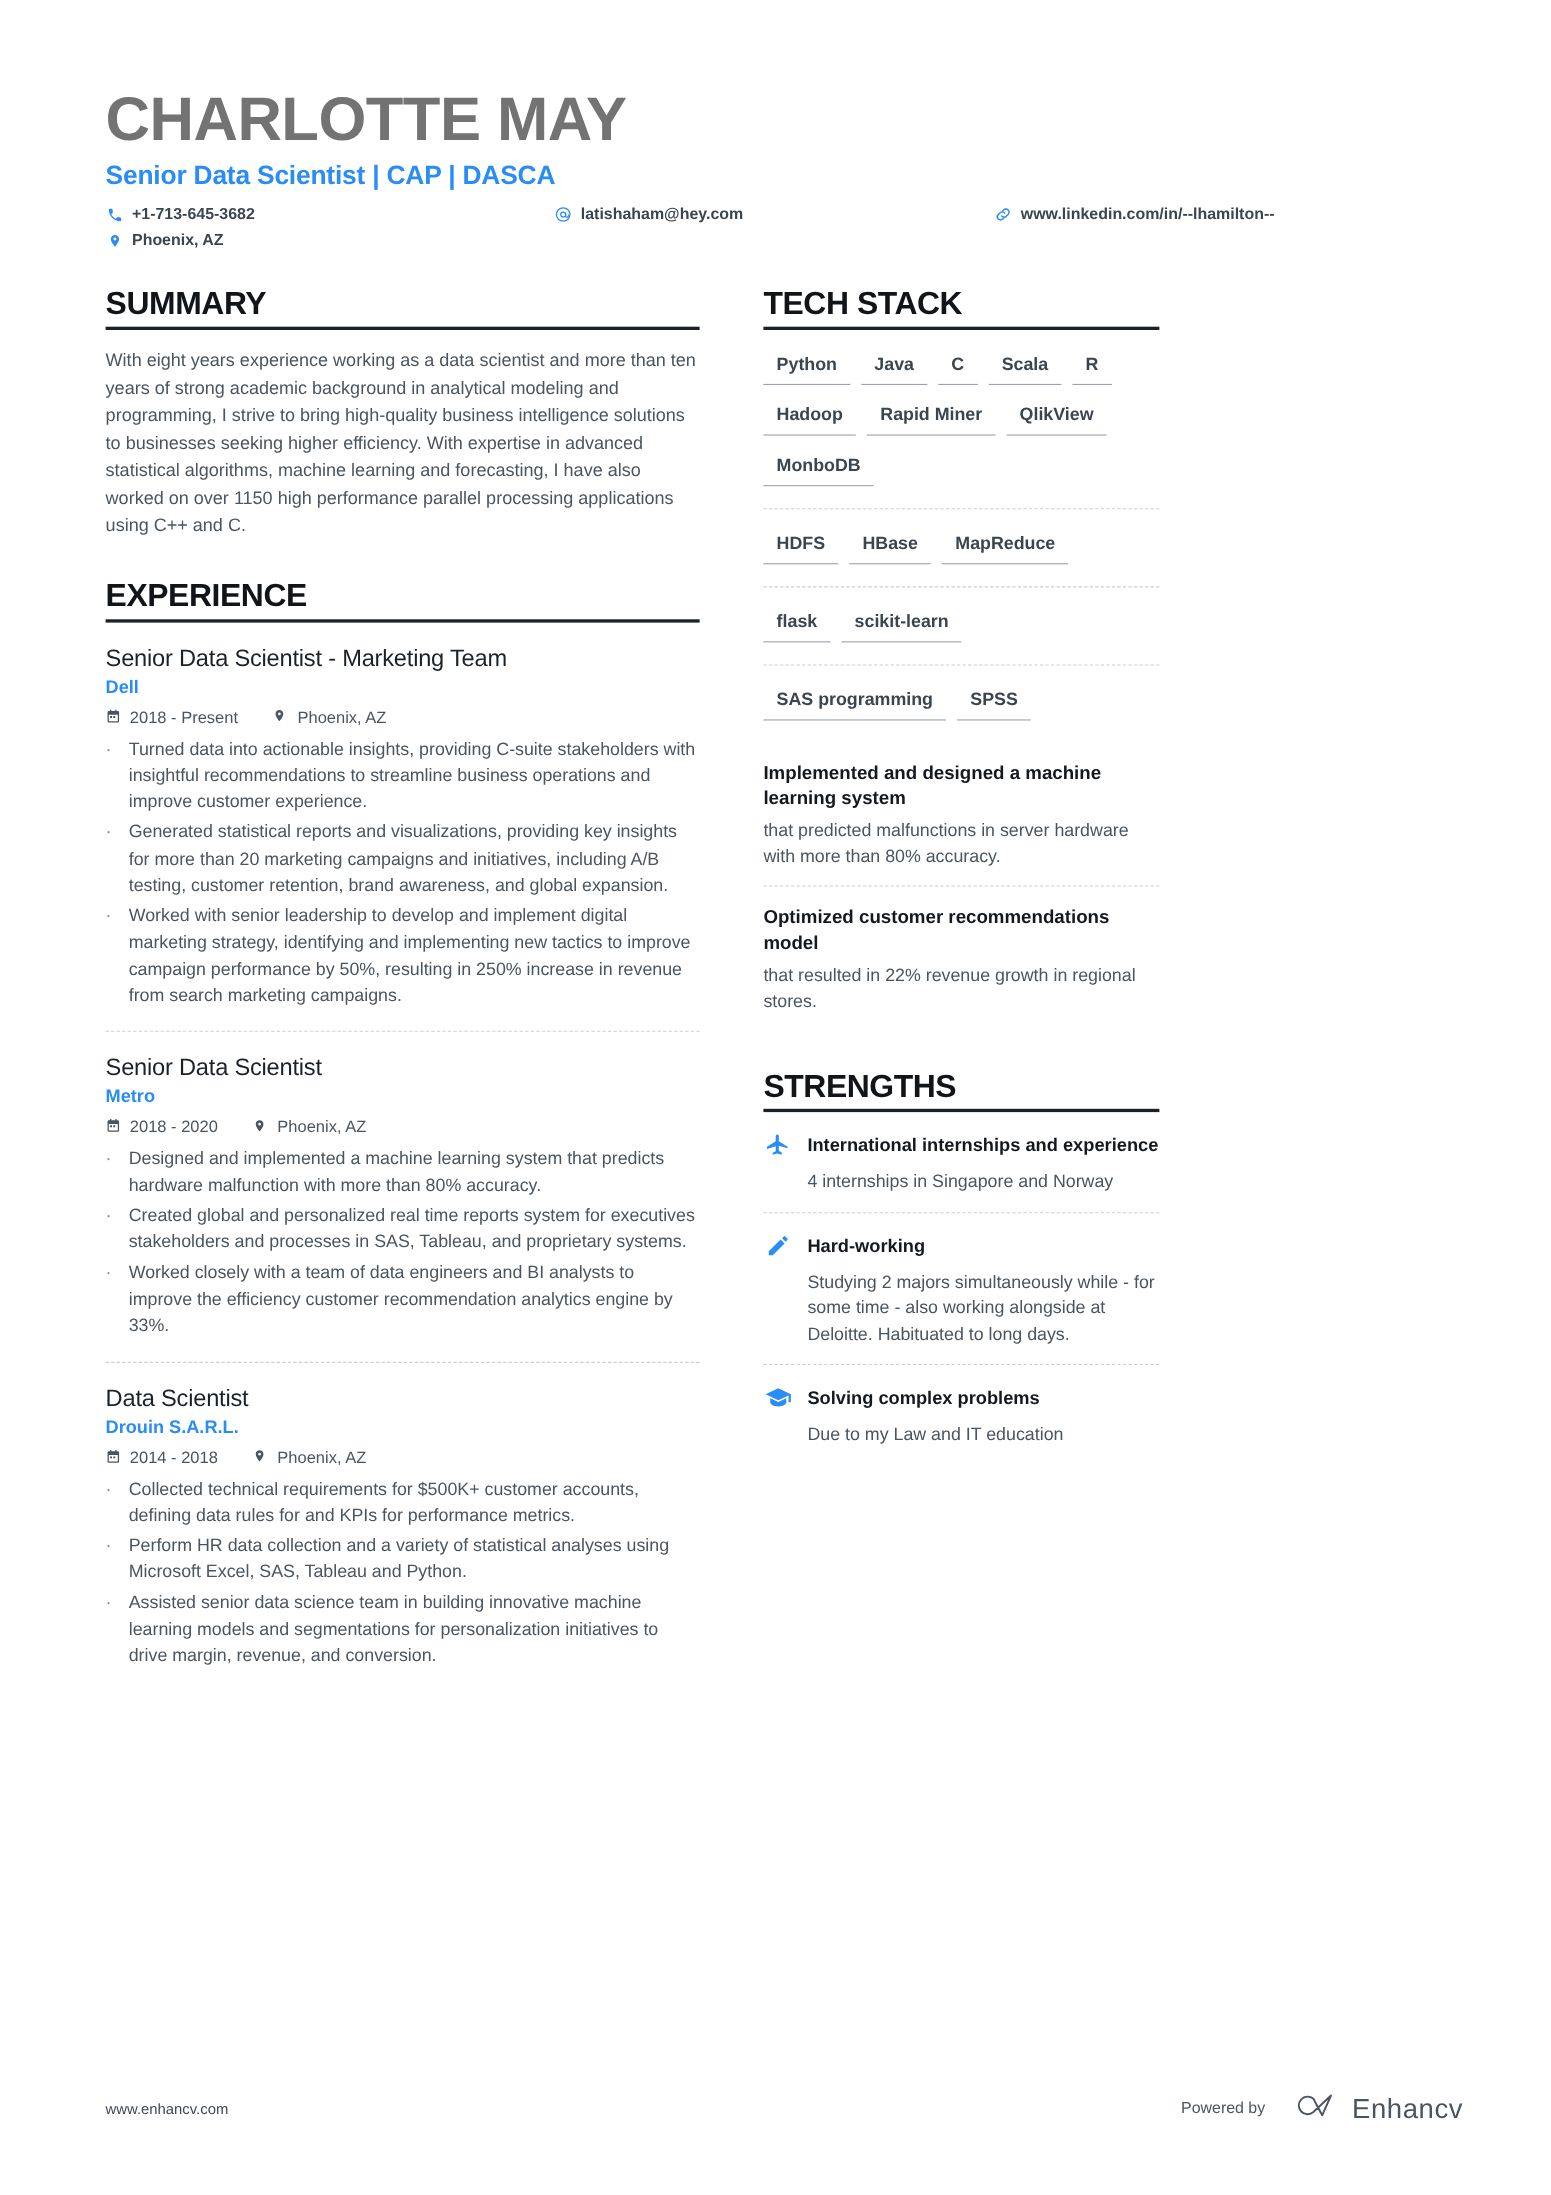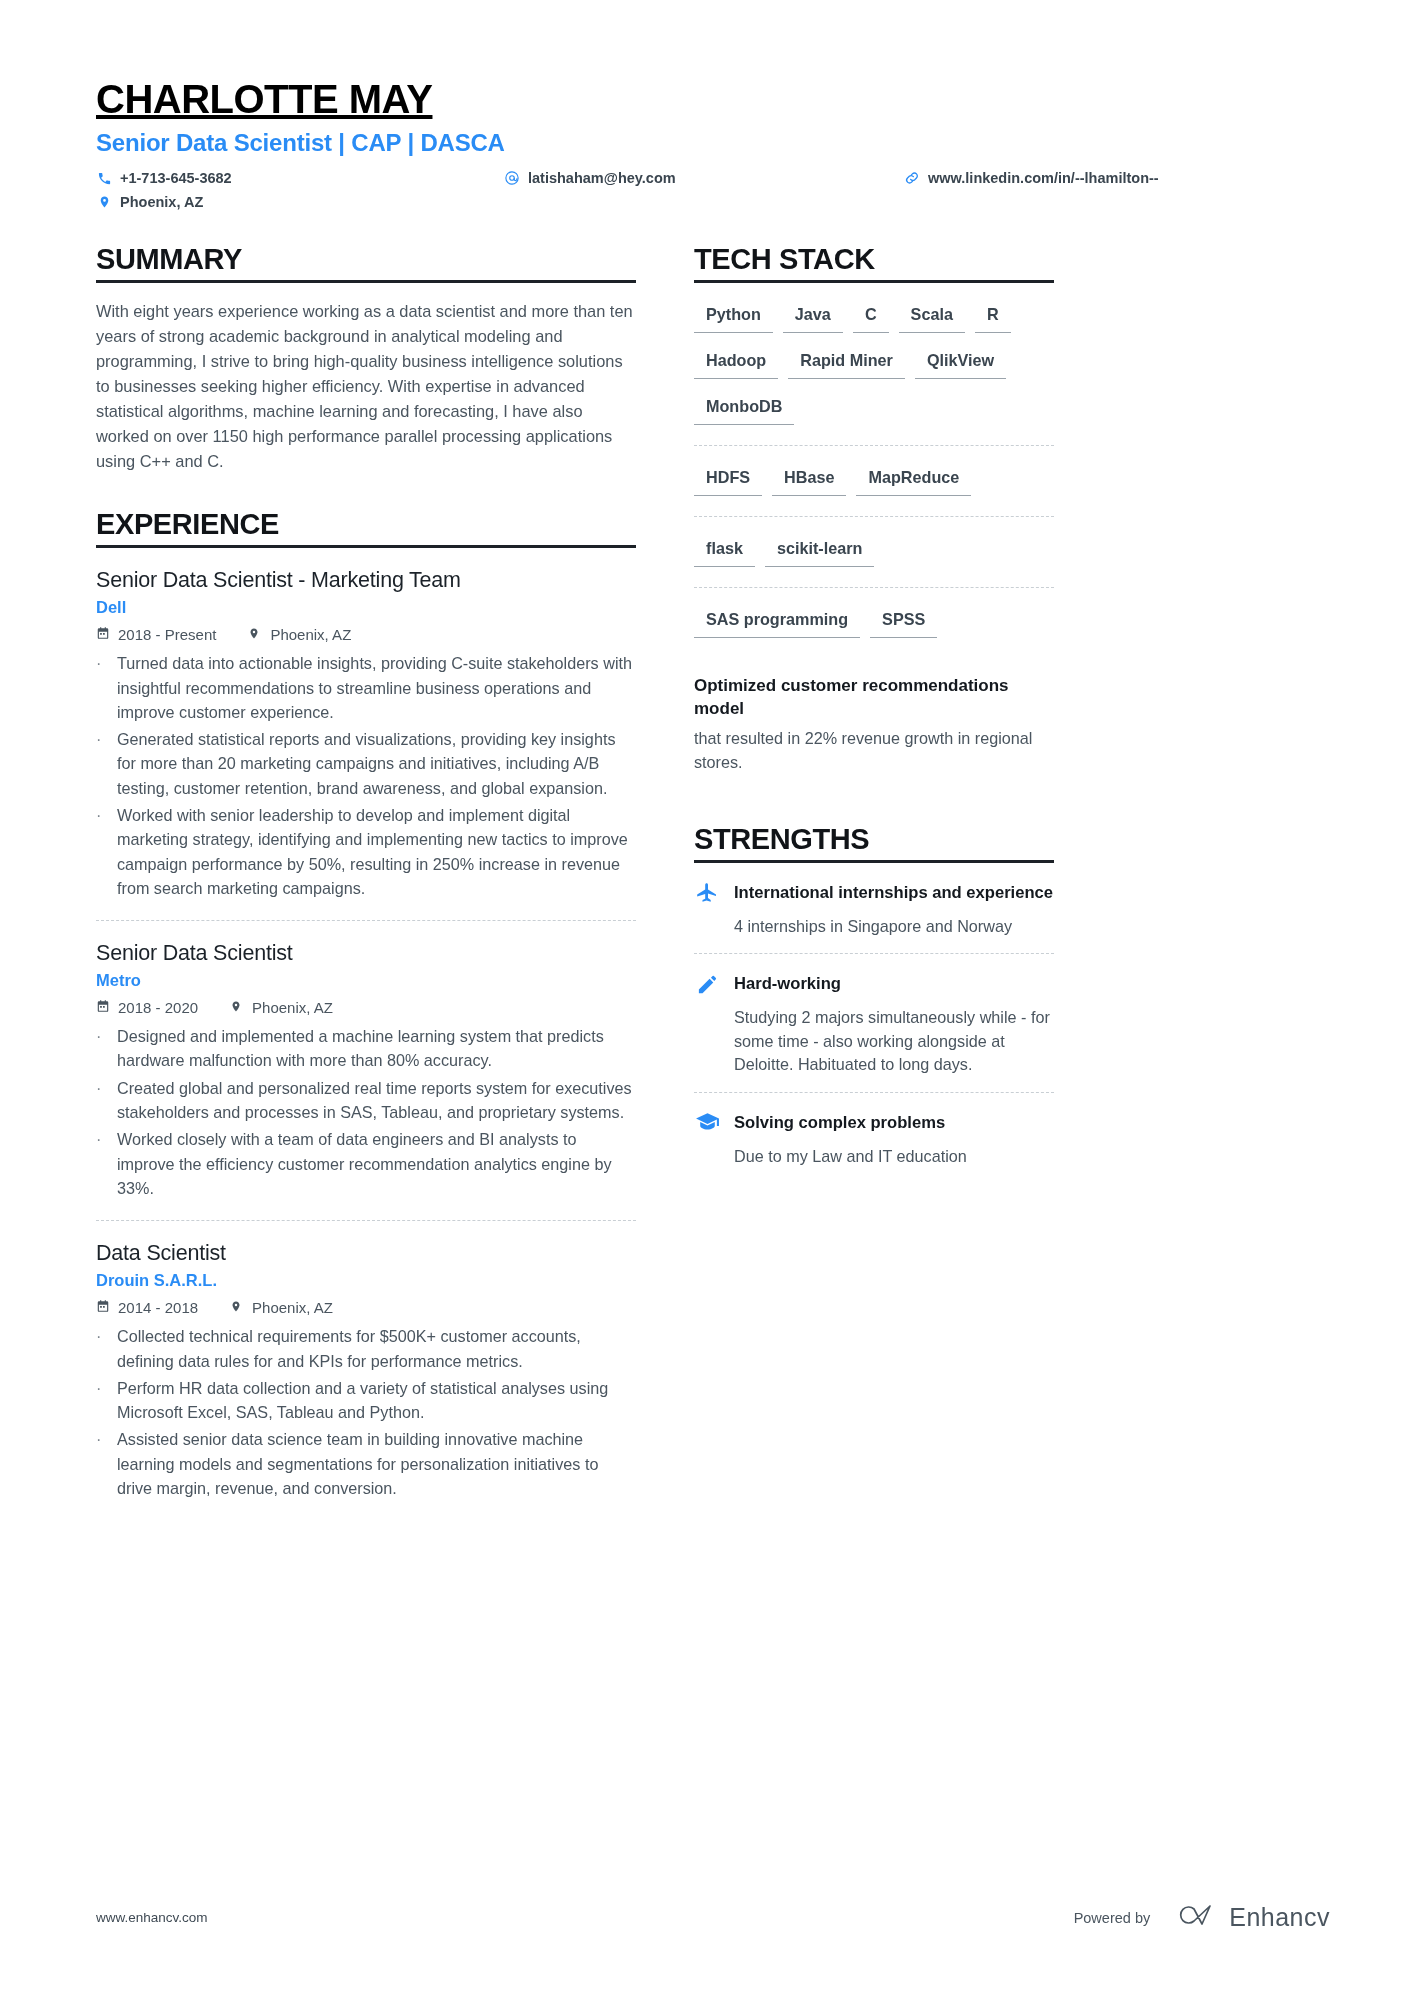--- a/index.html
+++ b/index.html
@@ -14,26 +14,25 @@
     position: relative;
     width: 1410px;
     height: 1995px;
     background: #fff;
     padding: 0;
   }
 
   
   .header { padding: 78px 80px 0 96px; }
   .name {
-    font-size: 40px;
+    font-size: 56px;
     font-weight: 700;
     letter-spacing: -0.5px;
-    color: #000000;
+    color: #737373;
     line-height: 1.08;
-    text-decoration: underline;
   }
   .job-title {
     font-size: 24px;
     font-weight: 700;
     color: #2a8cf5;
     margin-top: 8px;
     letter-spacing: -0.2px;
   }
   .contact-grid {
     margin-top: 13px;
@@ -428,20 +427,24 @@
       </div>
 
       <div class="tech-group">
         <div class="tech-row">
           <span class="tech-pill">SAS programming</span>
           <span class="tech-pill">SPSS</span>
         </div>
       </div>
 
 
+      <div class="acc-item">
+        <div class="acc-title">Implemented and designed a machine learning system</div>
+        <div class="acc-desc">that predicted malfunctions in server hardware with more than 80% accuracy.</div>
+      </div>
       <div class="acc-item">
         <div class="acc-title">Optimized customer recommendations model</div>
         <div class="acc-desc">that resulted in 22% revenue growth in regional stores.</div>
       </div>
 
       <h2 class="section sec-gap-top">STRENGTHS</h2>
 
       <div class="str-item">
         <div class="str-head">
           <span class="ico">

